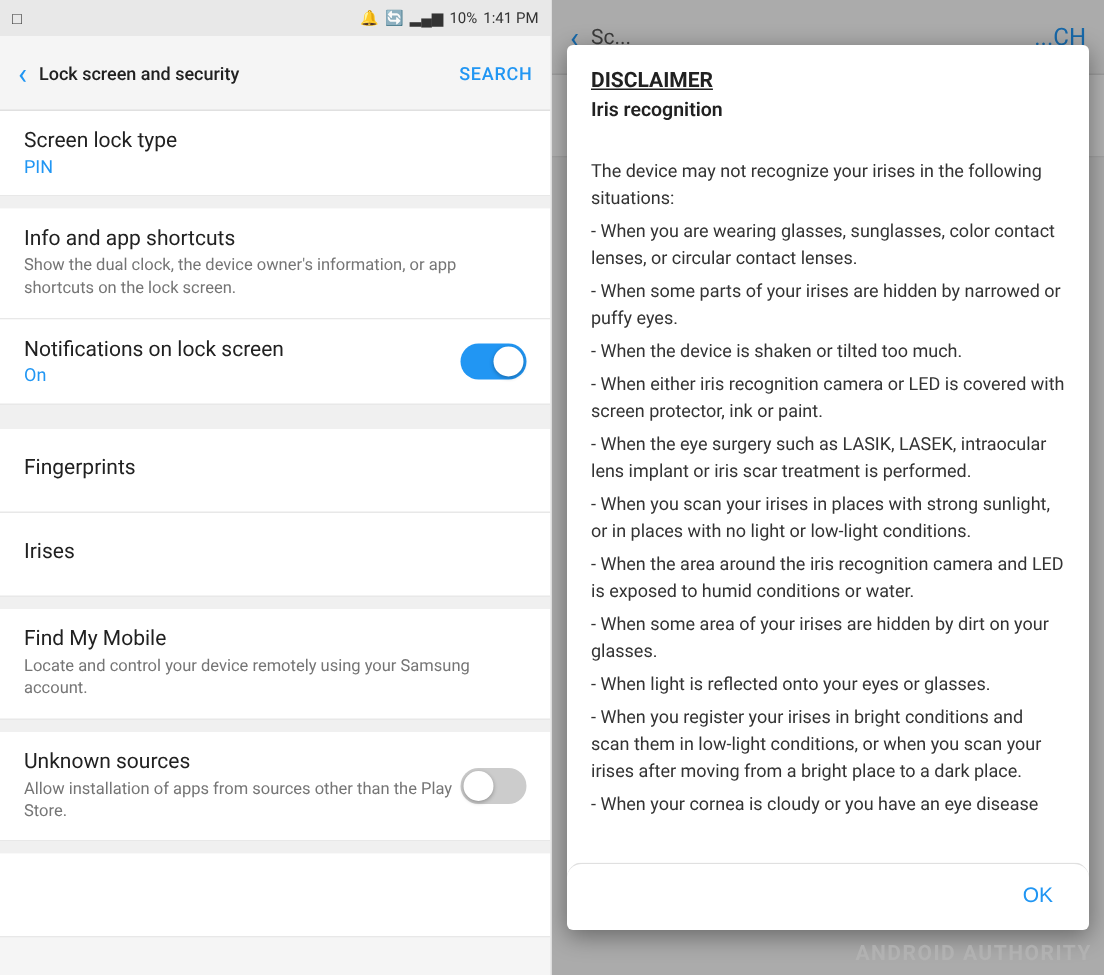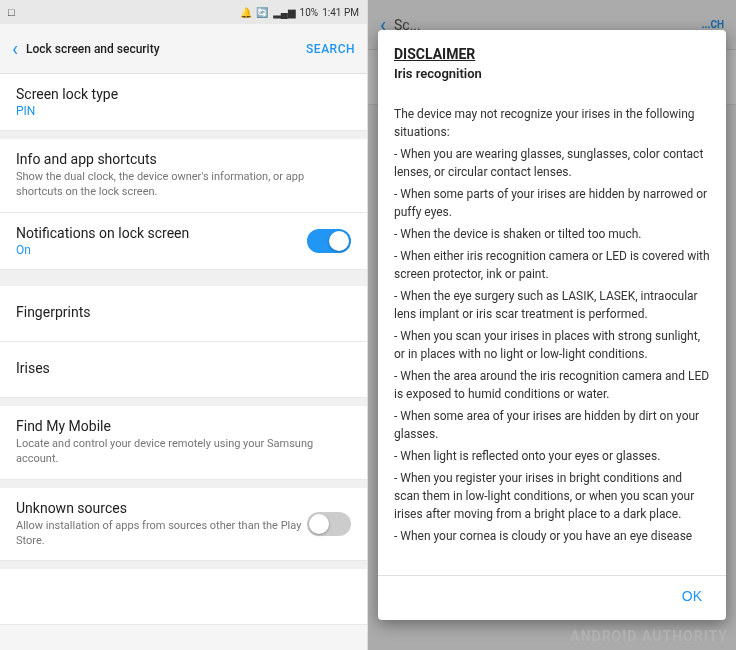--- a/index.html
+++ b/index.html
@@ -192,20 +192,21 @@
       line-height: 1.5;
     }
     .dialog-text p {
       margin-bottom: 4px;
     }
     .dialog-footer {
       padding: 8px 16px 12px;
       display: flex;
       justify-content: flex-end;
       border-top: 1px solid #e0e0e0;
+      border-radius: 10px;
     }
     .dialog-ok-btn {
       font-size: 14px;
       color: #2196F3;
       font-weight: 500;
       cursor: pointer;
       background: none;
       border: none;
       padding: 4px 8px;
     }
@@ -349,21 +350,21 @@
       <span>▂▄▆</span>
       <span>10%</span>
       <span>1:41 PM</span>
     </div>
   </div>
 
   <div class="right-settings-list">
     <div style="background:#f5f5f5; height:50px; display:flex; align-items:center; padding: 0 12px; border-bottom:1px solid #e0e0e0;">
       <span style="font-size:20px; color:#2196F3; margin-right:8px;">‹</span>
       <span style="font-size:14px; color:#555; flex:1;">Sc...</span>
-      <span style="font-size:10px; color:#2196F3; font-weight:700;">...CH</span>
+      <span style="font-size:16px; color:#2196F3; font-weight:400;">...CH</span>
     </div>
     <div style="padding:12px 16px; background:#fff; border-bottom:1px solid #e8e8e8;">
       <div style="font-size:14px; color:#333;">Sc...</div>
       <div style="font-size:12px; color:#2196F3;">PIN</div>
     </div>
   </div>
 
   <div class="dimmed-bg"></div>
 
   <div class="dialog">

